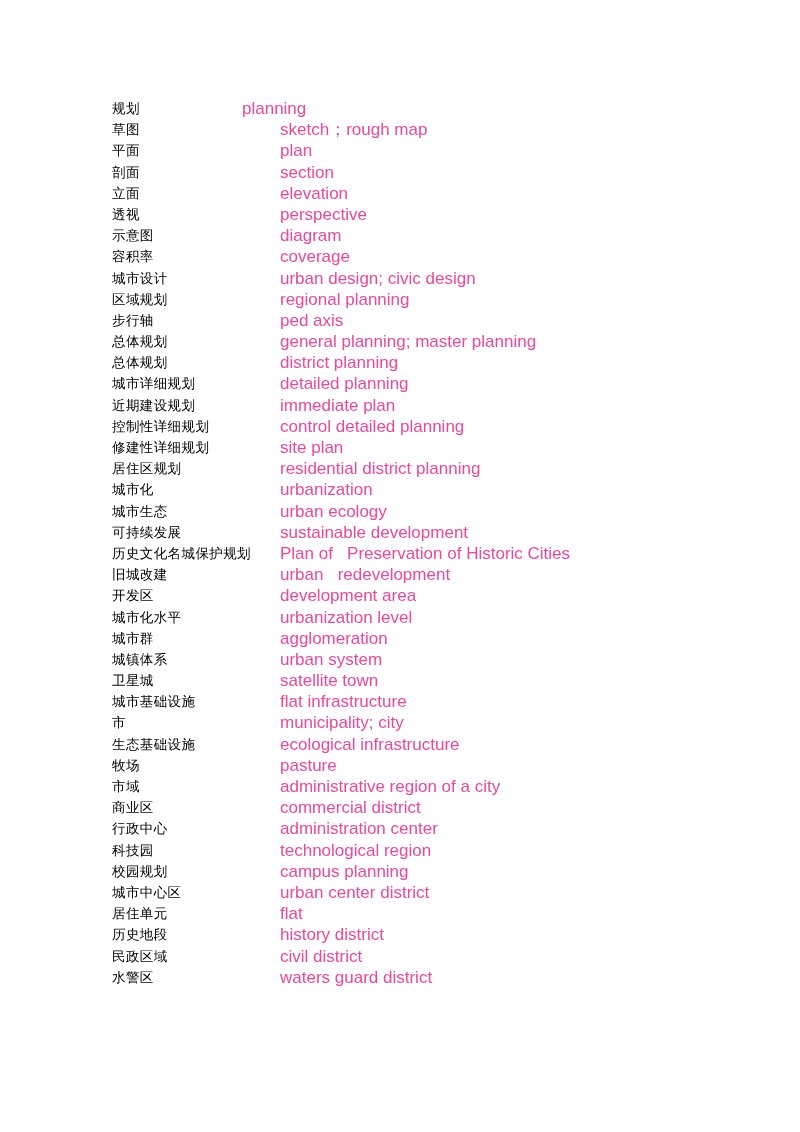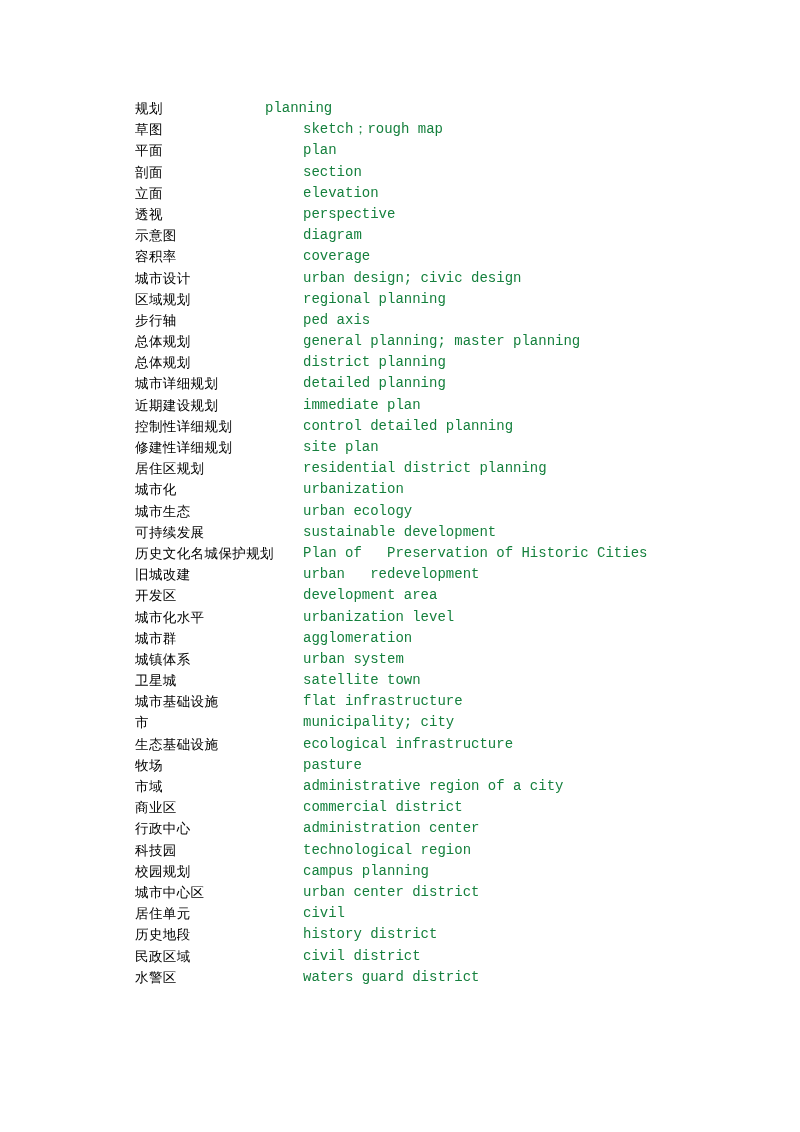--- a/index.html
+++ b/index.html
@@ -19,21 +19,21 @@
   .page {
     position: relative;
     width: 800px;
     height: 1132px;
     background: #ffffff;
     overflow: hidden;
   }
 
   .glossary {
     position: absolute;
-    left: 135px;
+    left: 112px;
     top: 98px;
     width: 640px;
   }
 
   .row {
     display: block;
     position: relative;
     height: 21.2px;
     line-height: 21.2px;
     white-space: nowrap;
@@ -49,24 +49,24 @@
     line-height: 21.2px;
     letter-spacing: 0.4px;
     color: #000000;
   }
 
   .term-en {
     display: inline-block;
     position: absolute;
     left: 168px;
     top: 0;
-    font-family: Liberation Mono, monospace;
-    font-size: 14px;
+    font-family: Liberation Sans, sans-serif;
+    font-size: 17px;
     line-height: 21.2px;
-    color: #15803d;
+    color: #ec4899;
     white-space: pre;
   }
 
   
   .row.indent-short .term-en {
     left: 130px;
   }
 </style>
 </head>
 <body>
@@ -220,21 +220,21 @@
       <div class="row">
         <span class="term-cn">校园规划</span>
         <span class="term-en">campus planning</span>
       </div>
       <div class="row">
         <span class="term-cn">城市中心区</span>
         <span class="term-en">urban center district</span>
       </div>
       <div class="row">
         <span class="term-cn">居住单元</span>
-        <span class="term-en">civil</span>
+        <span class="term-en">flat</span>
       </div>
       <div class="row">
         <span class="term-cn">历史地段</span>
         <span class="term-en">history district</span>
       </div>
       <div class="row">
         <span class="term-cn">民政区域</span>
         <span class="term-en">civil district</span>
       </div>
       <div class="row">

